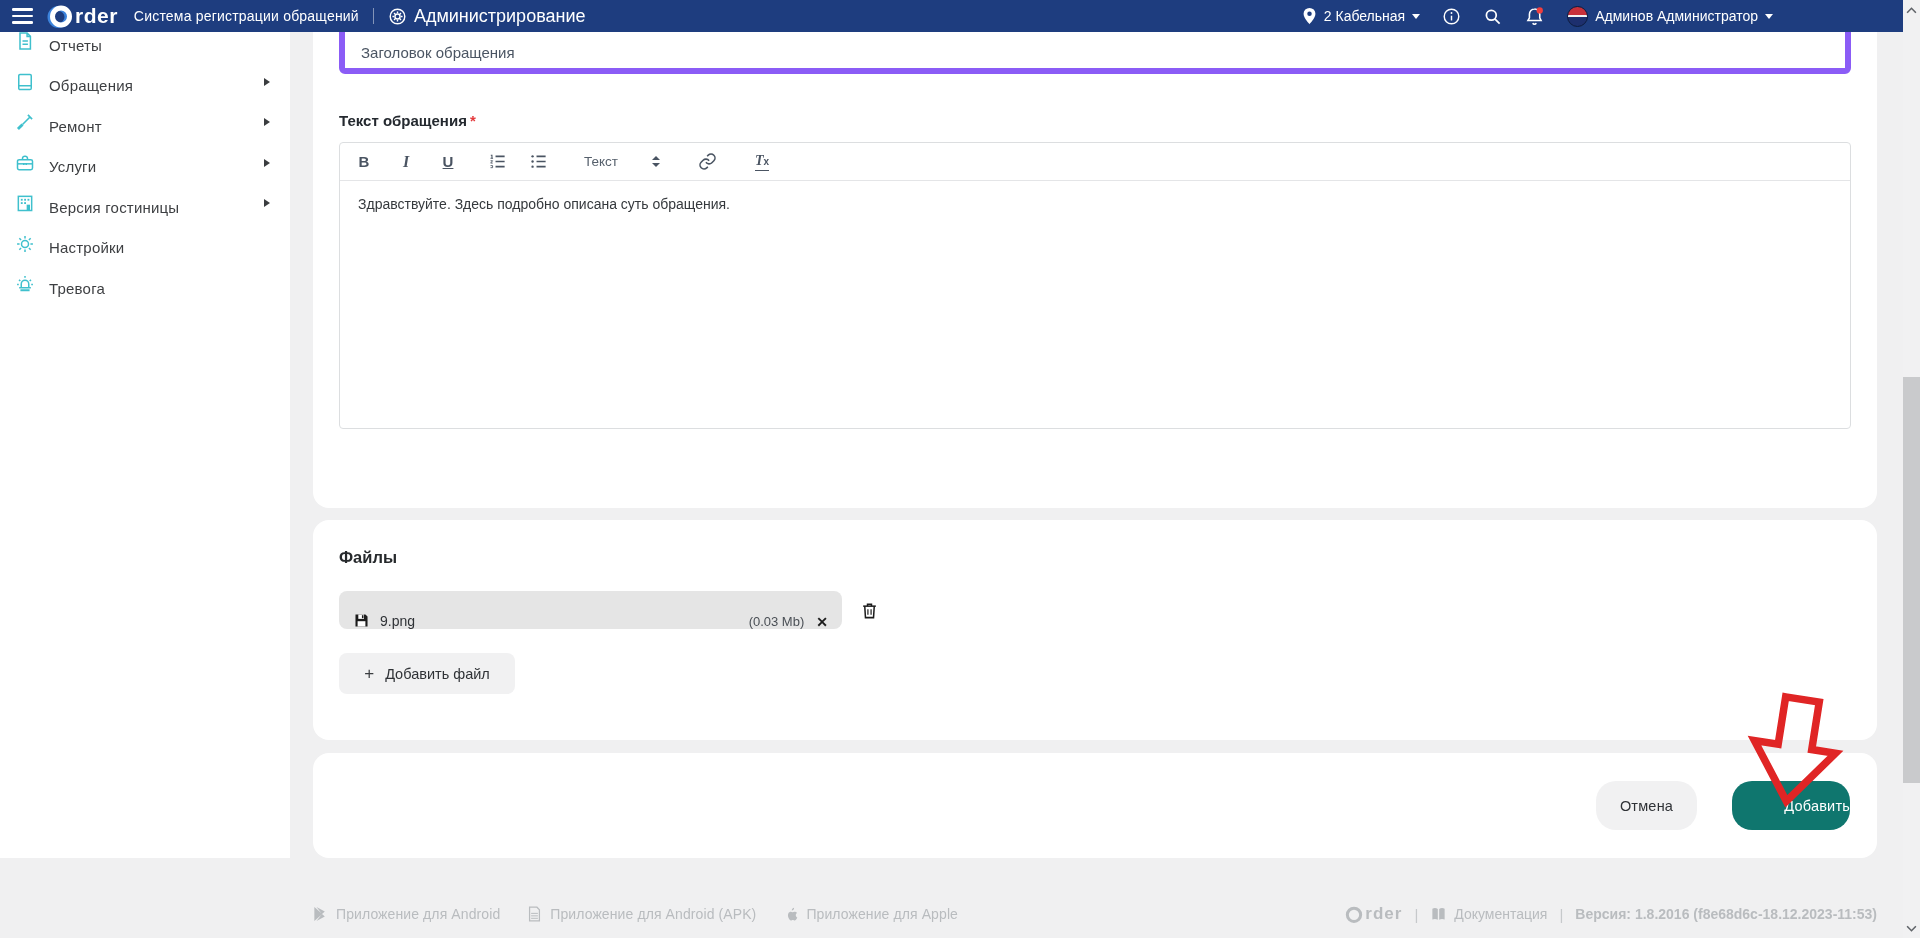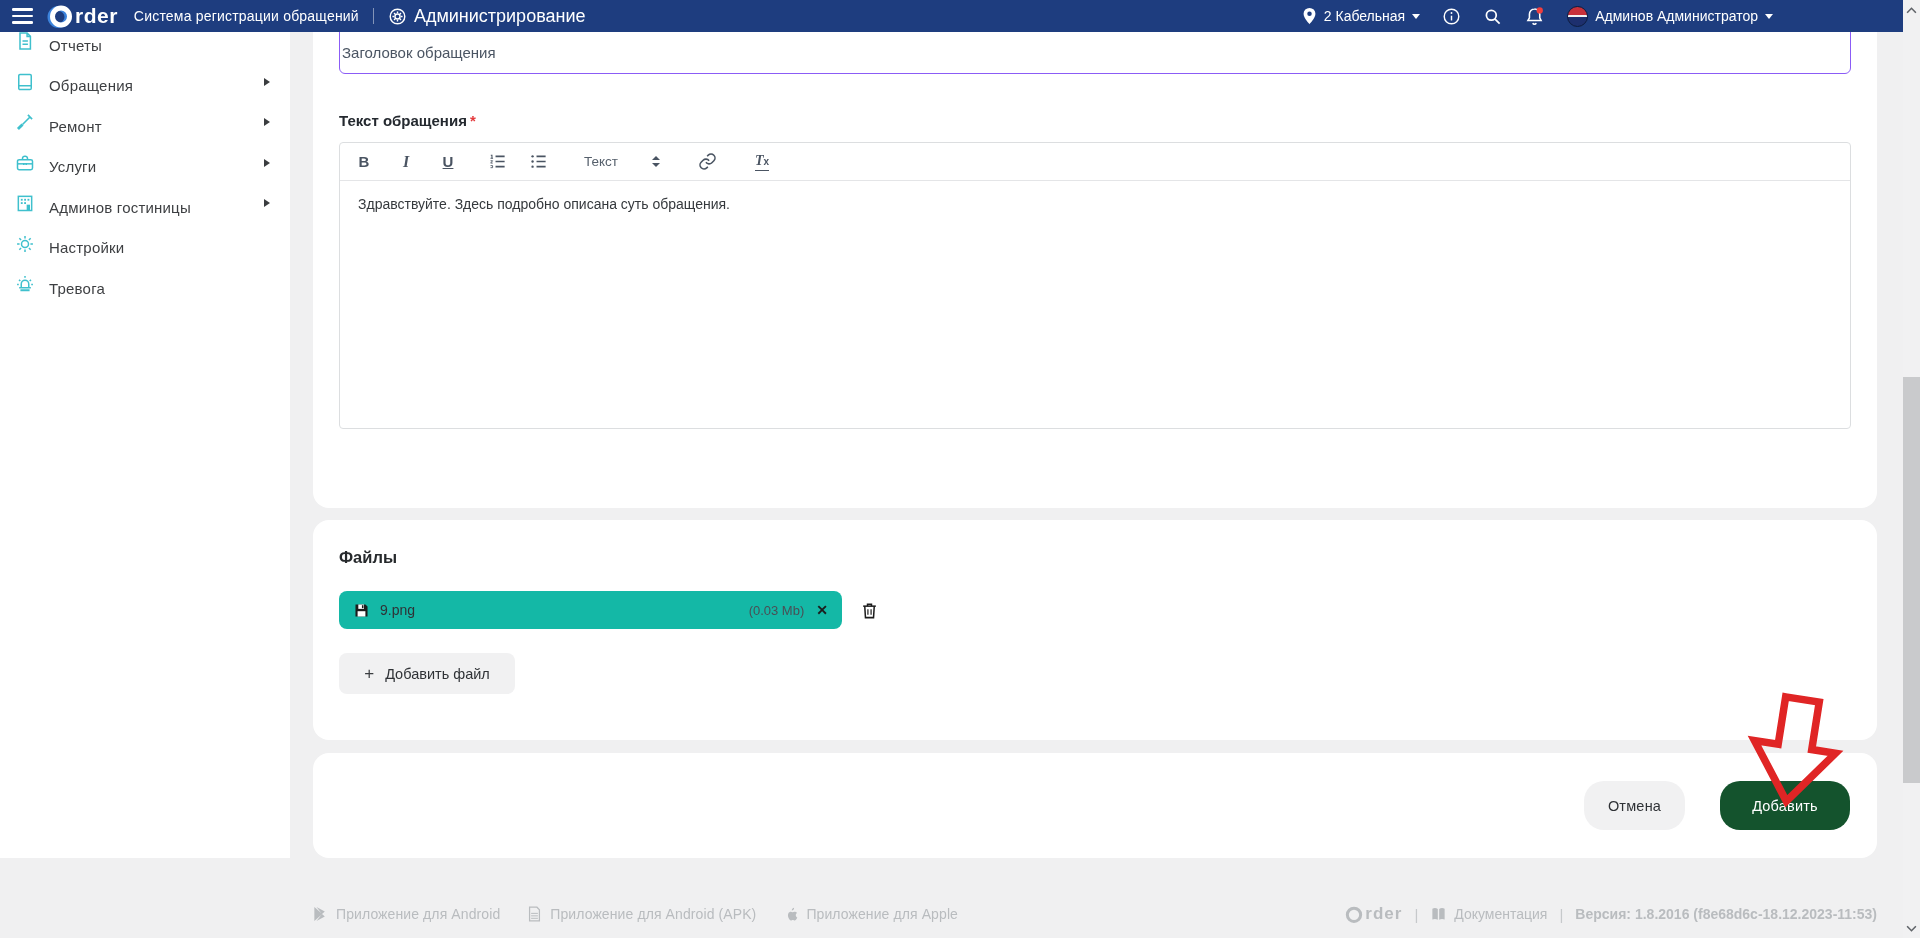--- a/index.html
+++ b/index.html
@@ -40,22 +40,22 @@
   .side-item { height:40.5px; display:flex; align-items:center; padding:0 20px 0 14px; cursor:pointer; }
   .side-icon { width:22px; height:22px; flex:0 0 22px; display:flex; align-items:center; justify-content:center; color:#3fc0cd; }
   .side-label { margin-left:13px; font-size:15px; color:#3d3f42; font-weight:500; letter-spacing:.2px;margin-top:8px; }
   .submenu-arrow { margin-left:auto; width:0; height:0; border-top:4.5px solid transparent;
                    border-bottom:4.5px solid transparent; border-left:6px solid #3a3c3f; }
 
   
   .main { position:absolute; left:290px; top:32px; width:1613px; height:906px; background:#f0f0f1; }
   .card { position:absolute; left:23px; width:1564px; background:#fff; border-radius:16px; }
   .card-form { top:0; height:476px; border-radius:0 0 16px 16px; overflow:hidden; padding:0 26px; }
-  .title-input { width:100%; height:50px; margin-top:-8px; border:1px solid #8b5cf6; border-radius:6px;
-                 padding:6px 14px 0 2px; font-size:15px; color:#4b5563; background:#fff;
+  .title-input { width:100%; height:50px; margin-top:-8px; border:6px solid #8b5cf6; border-radius:6px;
+                 padding:6px 14px 0 16px; font-size:15px; color:#4b5563; background:#fff;
                  font-family:"Liberation Sans",sans-serif; outline:none; }
   .field-label { margin-top:38px; font-size:15px; font-weight:700; color:#24292f; }
   .req { color:#e4393c; margin-left:3px; }
   .editor { margin-top:13px; border:1px solid #dcdee0; border-radius:4px; height:287px; display:flex; flex-direction:column; }
   .ed-toolbar { height:38px; border-bottom:1px solid #e4e5e7; display:flex; align-items:center; padding:0 16px; gap:26px; color:#4a5462; }
   .ed-btn { display:flex; align-items:center; justify-content:center; min-width:16px; cursor:pointer; color:#4a5462; }
   .ed-bold { font-weight:800; font-size:15px; }
   .ed-italic { font-style:italic; font-family:"Liberation Serif",serif; font-size:16px; font-weight:600; }
   .ed-underline { text-decoration:underline; font-size:15px; font-weight:600; }
   .ed-lists { display:flex; gap:22px; margin-left:6px; }
@@ -66,37 +66,37 @@
   .sort-up { border-bottom:4.5px solid #4a5462; }
   .sort-dn { border-top:4.5px solid #4a5462; }
   .ed-tx { font-size:14px; border-bottom:1.6px solid #4a5462; padding-bottom:1px; cursor:pointer; }
   .ed-tx i { font-family:"Liberation Serif",serif; font-style:italic; font-weight:700; }
   .ed-tx b { font-size:10px; font-weight:800; }
   .ed-content { flex:1; padding:14px 18px; font-size:14px; color:#35393d; line-height:1.4; cursor:text; }
 
   .card-files { top:488px; height:220px; padding:28px 26px 12px 26px; }
   .files-heading { font-size:16.5px; font-weight:700; color:#26292c; }
   .file-area { display:flex; align-items:center; margin-top:24px; }
-  .file-chip { width:503px; height:38px; background:#14b8a6; border-radius:8px; display:flex; align-items:center; padding:0 14px; }
+  .file-chip { width:503px; height:38px; background:#e5e5e5; border-radius:8px; display:flex; align-items:flex-end; padding:0 14px; }
   .file-icon { display:flex; align-items:center; color:#1c1c1c; }
   .file-name { margin-left:10px; font-size:14px; color:#2f3236; }
   .file-size { margin-left:auto; font-size:13px; color:#4a4f55; }
   .file-remove { margin-left:12px; font-size:14px; font-weight:700; color:#1c1c1c; cursor:pointer; line-height:1; }
   .trash-btn { margin-left:18px; display:flex; align-items:center; color:#1c1c1c; cursor:pointer; }
   .add-file-btn { margin-top:24px; width:176px; height:41px; background:#f1f1f2; border:none; border-radius:8px;
                   display:flex; align-items:center; justify-content:center; gap:11px; cursor:pointer;
                   font-family:"Liberation Sans",sans-serif; }
   .add-plus { font-size:17px; color:#3a3d41; font-weight:400; }
   .add-label { font-size:14.5px; color:#2f3236; }
 
   .card-actions { top:721px; height:105px; display:flex; align-items:center; justify-content:flex-end; padding-right:27px; }
   .btn { height:49px; border:none; border-radius:20px; font-size:14.5px; cursor:pointer;
          font-family:"Liberation Sans",sans-serif; letter-spacing:.2px; }
   .btn-cancel { width:101px; background:#f1f1f2; color:#2f3236; margin-right:35px; }
-  .btn-submit { width:130px; background:#14532d; color:#fff; }
+  .btn-submit { width:118px; background:#0f766e; color:#fff;text-align:right; }
 
   .red-arrow { position:absolute; left:1455px; top:662px; z-index:7; pointer-events:none; }
 
   
   .footer { position:absolute; left:23px; right:26px; top:858px; height:48px; display:flex; align-items:center; color:#b9bcbf; }
   .f-links { display:flex; align-items:center; gap:27px; }
   .f-link { display:flex; align-items:center; gap:8px; cursor:pointer; }
   .f-link span { font-size:14px; font-weight:400; letter-spacing:.1px; }
   .f-right { margin-left:auto; display:flex; align-items:center; gap:12px; }
   .f-brand { display:flex; align-items:center; cursor:pointer; }
@@ -230,21 +230,21 @@
           <svg width="20" height="20" viewBox="0 0 24 24" fill="none" stroke="currentColor" stroke-width="1.8">
               <rect x="4" y="4" width="16" height="17"></rect>
               <rect x="7" y="7" width="2.2" height="2.2" fill="currentColor" stroke="none"></rect>
               <rect x="11" y="7" width="2.2" height="2.2" fill="currentColor" stroke="none"></rect>
               <rect x="15" y="7" width="2.2" height="2.2" fill="currentColor" stroke="none"></rect>
               <rect x="7" y="11" width="2.2" height="2.2" fill="currentColor" stroke="none"></rect>
               <rect x="11" y="11" width="2.2" height="2.2" fill="currentColor" stroke="none"></rect>
               <rect x="14" y="14" width="4" height="7" fill="currentColor" stroke="none"></rect>
             </svg>
         </span>
-        <span class="side-label">Админов гостиницы</span>
+        <span class="side-label">Версия гостиницы</span>
         <span class="submenu-arrow"></span>
       </div>
       <div class="side-item">
         <span class="side-icon">
           <svg width="20" height="20" viewBox="0 0 24 24" fill="none" stroke="currentColor" stroke-width="1.8">
               <circle cx="12" cy="12" r="4.2"></circle>
               <path d="M12 2.5v3M12 18.5v3M2.5 12h3M18.5 12h3M5.2 5.2l2.1 2.1M16.7 16.7l2.1 2.1M18.8 5.2l-2.1 2.1M7.3 16.7l-2.1 2.1"></path>
             </svg>
         </span>
         <span class="side-label">Настройки</span>

